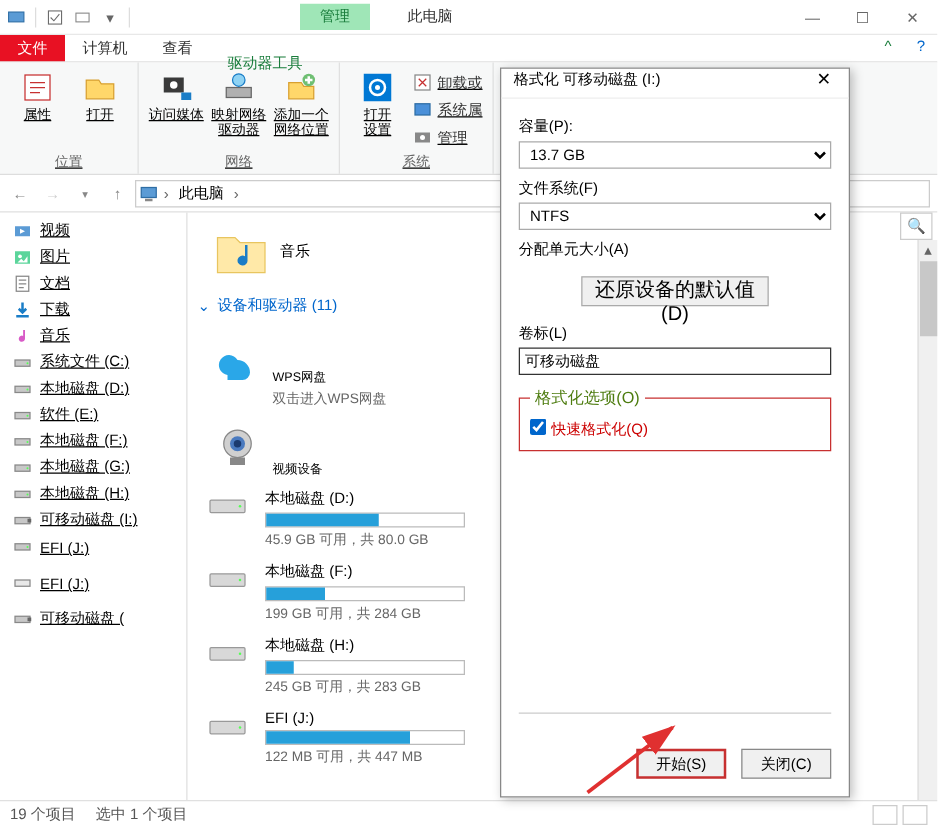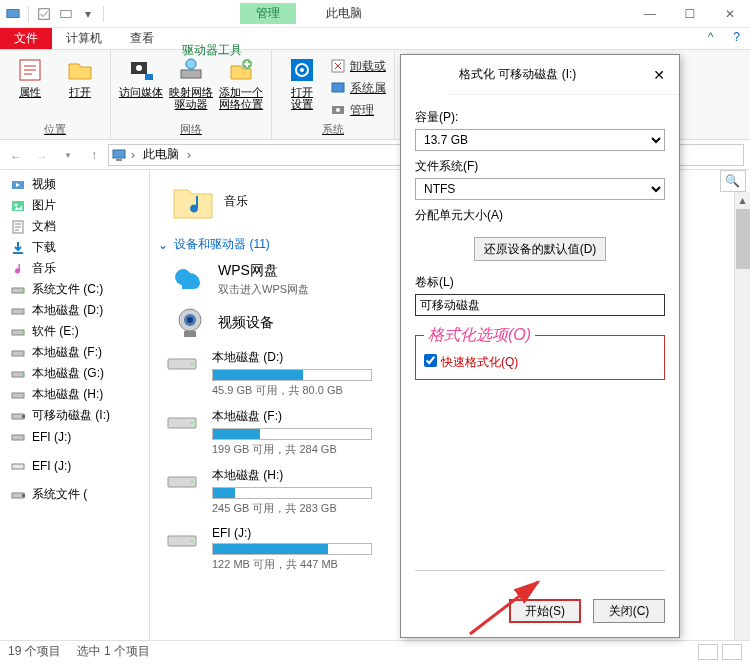--- a/index.html
+++ b/index.html
@@ -40,57 +40,57 @@
 .nav-arrows { display: flex; gap: 6px; color: #888; }
 .nav-arrow { width: 20px; height: 20px; display:flex; align-items:center; justify-content:center; }
 .addr { flex: 1; border: 1px solid #ccc; height: 22px; display: flex; align-items: center; padding: 0 2px; gap: 4px; }
 .addr .pc-icon { width: 16px; height: 16px; }
 .addr .crumb { padding: 0 4px; }
 .addr .chev { color: #666; }
 
 
 .main { display: flex; height: 470px; }
 .sidebar { width: 150px; border-right: 1px solid #e0e0e0; overflow: hidden; padding-top: 4px; }
-.side-item { display: flex; align-items: center; gap: 6px; padding: 2px 0 2px 10px; height: 21px; }
+.side-item { display: flex; align-items: flex-end; gap: 6px; padding: 2px 0 2px 10px; height: 21px; text-decoration: underline; }
 .side-item .ico { width: 16px; height: 16px; flex-shrink: 0; }
 .side-item.sub { padding-left: 24px; }
 
 .content { flex: 1; overflow: hidden; padding: 4px 8px; position: relative; }
 .folder-big { display: flex; align-items: center; gap: 10px; margin: 6px 0 10px 14px; }
 .folder-big .fico { width: 42px; height: 42px; }
 .group-header { color: #0066cc; font-size: 13px; padding: 4px 0 6px 0; display:flex; align-items:center; gap:6px; }
 .dev-item { display: flex; align-items: center; gap: 10px; margin: 2px 0 8px 14px; }
 .dev-item .dico { width: 36px; height: 36px; flex-shrink:0; }
 .dev-item .info { display: flex; flex-direction: column; gap: 2px; }
-.dev-item .name { font-size: 14px; }
+.dev-item .name { font-size: 10px; margin-top: 34px; }
 .dev-item .sub { font-size: 11px; color: #666; }
 .drive-row { margin-left: 54px; margin-bottom: 10px; }
 .drive-name { font-size: 12px; margin-bottom: 3px; }
 .drive-bar { width: 160px; height: 12px; border: 1px solid #bbb; background: #fff; position: relative; }
 .drive-fill { height: 100%; background: #26a0da; }
 .drive-sub { font-size: 11px; color: #666; margin-top: 2px; }
 .drive-ico { width: 32px; height: 18px; position:absolute; margin-left:-46px; margin-top:6px; }
 
 
 .statusbar { height: 22px; border-top: 1px solid #e0e0e0; display: flex; align-items: center; padding: 0 8px; gap: 16px; color: #555; font-size: 11px; }
 .statusbar .right { margin-left: auto; display:flex; gap:4px; }
 .view-toggle { width: 20px; height: 16px; border: 1px solid #ccc; }
 
 
 .dialog { position: absolute; left: 400px; top: 54px; width: 280px; height: 584px; background: #fff; border: 1px solid #888; box-shadow: 2px 2px 8px rgba(0,0,0,0.25); display: flex; flex-direction: column; }
-.dlg-title { height: 40px; display: flex; align-items: center; padding: 0 10px; border-bottom: 1px solid #eee; margin-left: 48px; }
+.dlg-title { height: 24px; display: flex; padding: 0 10px; border-bottom: 1px solid #eee; }
 .dlg-title .t { flex: 1; font-size: 12px; }
 .dlg-close { width: 20px; text-align: center; font-size: 14px; }
 .dlg-body { padding: 10px 14px; flex: 1; display: flex; flex-direction: column; gap: 3px; }
 .dlg-label { font-size: 12px; margin-top: 4px; }
 .dlg-select { width: 100%; height: 22px; border: 1px solid #aaa; padding: 0 4px; background: #fff; font-size: 12px; }
 .dlg-input { width: 100%; height: 22px; border: 1px solid #333; padding: 0 4px; font-size: 12px; }
-.dlg-restore { width: 132px; height: 24px; margin: 10px auto 6px; border: 1px solid #aaa; background: #f0f0f0; font-size: 12px; }
+.dlg-restore { width: 150px; height: 24px; margin: 10px auto 6px; border: 1px solid #aaa; background: #f0f0f0; font-size: 16px; }
 .dlg-fieldset { border: 1px solid #c73030; padding: 8px; margin-top: 6px; }
-.dlg-fieldset legend { font-size: 16px; padding: 0 4px; color: #ec4899; font-style: italic; }
+.dlg-fieldset legend { font-size: 13px; padding: 0 4px; color: #4d7c0f; }
 .dlg-check { display: flex; align-items: flex-start; gap: 4px; }
 .dlg-check input { accent-color: #0066cc; }
 .dlg-check span { color: #c00; }
 .dlg-hr { border: none; border-top: 1px solid #ccc; margin: 10px 0; }
 .dlg-buttons { display: flex; gap: 12px; justify-content: flex-end; padding: 8px 14px 14px; }
 .dlg-btn { width: 72px; height: 24px; border: 1px solid #888; background: #f0f0f0; font-size: 12px; }
 .dlg-btn.primary { border: 2px solid #c73030; }
 
 
 .arrow { position: absolute; left: 460px; top: 574px; pointer-events: none; }
@@ -353,21 +353,21 @@
         <svg class="ico" viewBox="0 0 16 16">
           <rect x="2" y="6" width="12" height="5" fill="#e8e8e8" stroke="#888"></rect>
         </svg>
         <span>EFI (J:)</span>
       </div>
       <div class="side-item" style="margin-top: 8px;">
         <svg class="ico" viewBox="0 0 16 16">
           <rect x="2" y="6" width="12" height="5" fill="#c8c8c8" stroke="#888"></rect>
           <rect x="12" y="7" width="3" height="3" fill="#666"></rect>
         </svg>
-        <span>系统文件 (</span>
+        <span>可移动磁盘 (</span>
       </div>
     </div>
   <div class="content">
     <div class="folder-big">
       <svg class="fico" viewBox="0 0 42 42">
           <path d="M2 10h14l4 4h20v24H2z" fill="#ffe9a8" stroke="#e8c55f"></path>
           <path d="M26 16v12a4 4 0 11-2-3V16" fill="#1a7dc7"></path>
         </svg>
       <span>音乐</span>
     </div>

